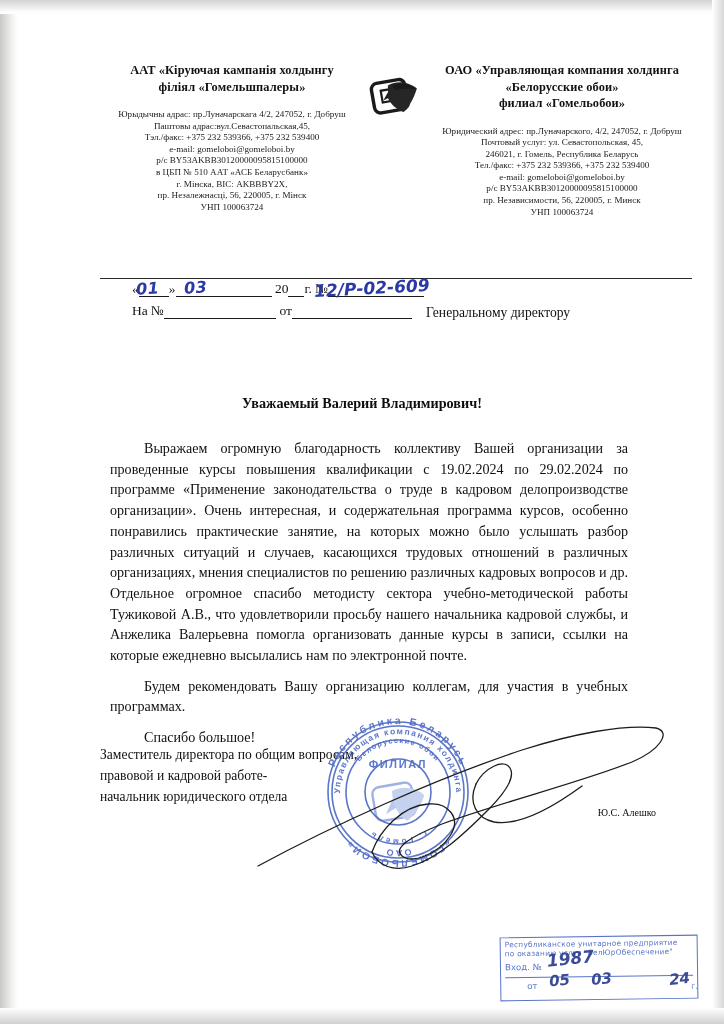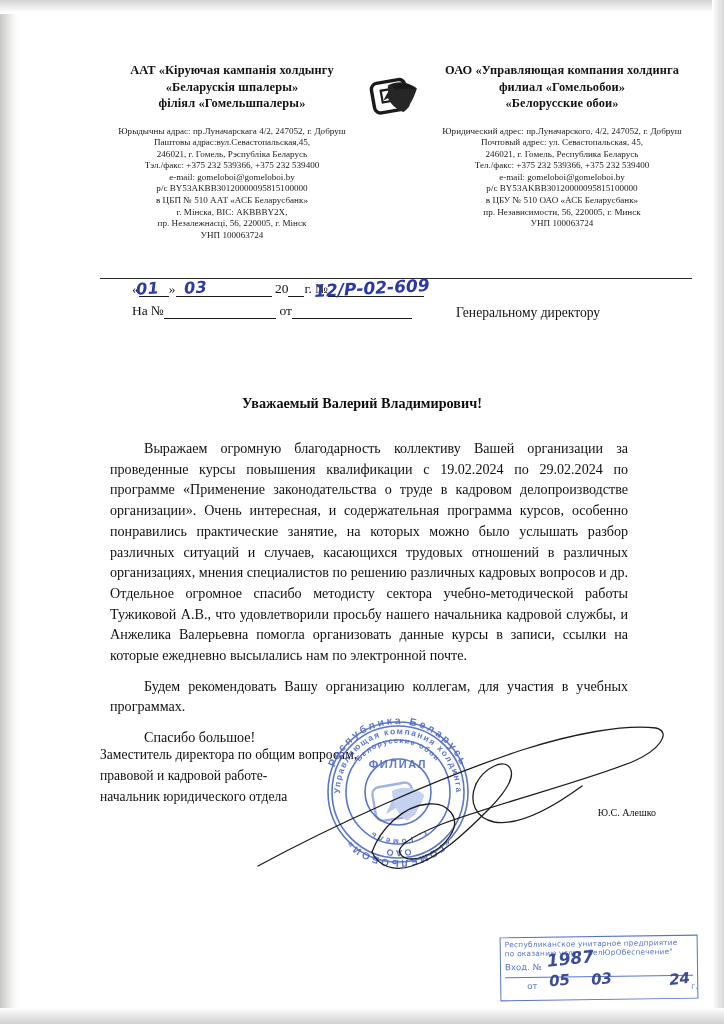--- a/index.html
+++ b/index.html
@@ -118,21 +118,21 @@
   .top-rule {
     position: absolute;
     left: 100px; top: 278px;
     width: 592px;
     border-top: 1.1px solid #2a2a2a;
   }
 
   
   .addressee {
     position: absolute;
-    left: 456px; top: 303px;
+    left: 426px; top: 303px;
     font-size: 13.6px;
     line-height: 19px;
     color: #111;
   }
 
   
   .salutation {
     position: absolute;
     left: 0; top: 395px;
     width: 724px;
@@ -238,27 +238,25 @@
   <div class="scan-edge-left"></div>
   <div class="scan-edge-top"></div>
   <div class="scan-edge-right"></div>
   <div class="scan-edge-bottom"></div>
 
   <div class="letterhead">
 
     <div class="lh-col left">
       <div class="lh-title">
         <div>ААТ «Кіруючая кампанія холдынгу</div>
-        <div>«Беларускія шпалеры»</div>
         <div>філіял «Гомельшпалеры»</div>
       </div>
       <div class="lh-details">
         <div>Юрыдычны адрас: пр.Луначарскага 4/2, 247052, г. Добруш</div>
         <div>Паштовы адрас:вул.Севастопальская,45,</div>
-        <div>246021, г. Гомель, Рэспубліка Беларусь</div>
         <div>Тэл./факс: +375 232 539366, +375 232 539400</div>
         <div>e-mail: gomeloboi@gomeloboi.by</div>
         <div>р/с BY53AKBB30120000095815100000</div>
         <div>в ЦБП № 510 ААТ «АСБ Беларусбанк»</div>
         <div>г. Мінска, ВІС: AKBBBY2X,</div>
         <div>пр. Незалежнасці, 56, 220005, г. Мінск</div>
         <div>УНП 100063724</div>
       </div>
     </div>
 
@@ -270,31 +268,30 @@
           <path d="M15 32 L24 21 L25 29 Z" fill="#1a1a1a"></path>
           <path d="M22 18 C33 14, 44 19, 50 26 C46 34, 40 42, 33 47 C27 44, 22 38, 20 31 Z" fill="#262626"></path>
           <path d="M26 19 C36 16, 45 21, 50 27 C44 25, 35 23, 28 24 Z" fill="#1a1a1a"></path>
         </g>
       </svg>
     </div>
 
     <div class="lh-col right">
       <div class="lh-title">
         <div>ОАО «Управляющая компания холдинга</div>
+        <div>«Белорусские обои»</div>
         <div>филиал «Гомельобои»</div>
-        <div>«Белорусские обои»</div>
       </div>
       <div class="lh-details">
         <div>Юридический адрес: пр.Луначарского, 4/2, 247052, г. Добруш</div>
-        <div>Почтовый адрес: ул. Севастопальская, 45,</div>
+        <div>Почтовый услуг: ул. Севастопольская, 45,</div>
         <div>246021, г. Гомель, Республика Беларусь</div>
         <div>Тел./факс: +375 232 539366, +375 232 539400</div>
         <div>e-mail: gomeloboi@gomeloboi.by</div>
         <div>р/с BY53AKBB30120000095815100000</div>
-        <div>в ЦБУ № 510 ОАО «АСБ Беларусбанк»</div>
         <div>пр. Независимости, 56, 220005, г. Минск</div>
         <div>УНП 100063724</div>
       </div>
     </div>
   </div>
 
   <div class="top-rule"></div>
 
   <div class="refblock">
     <div class="ref-row">

